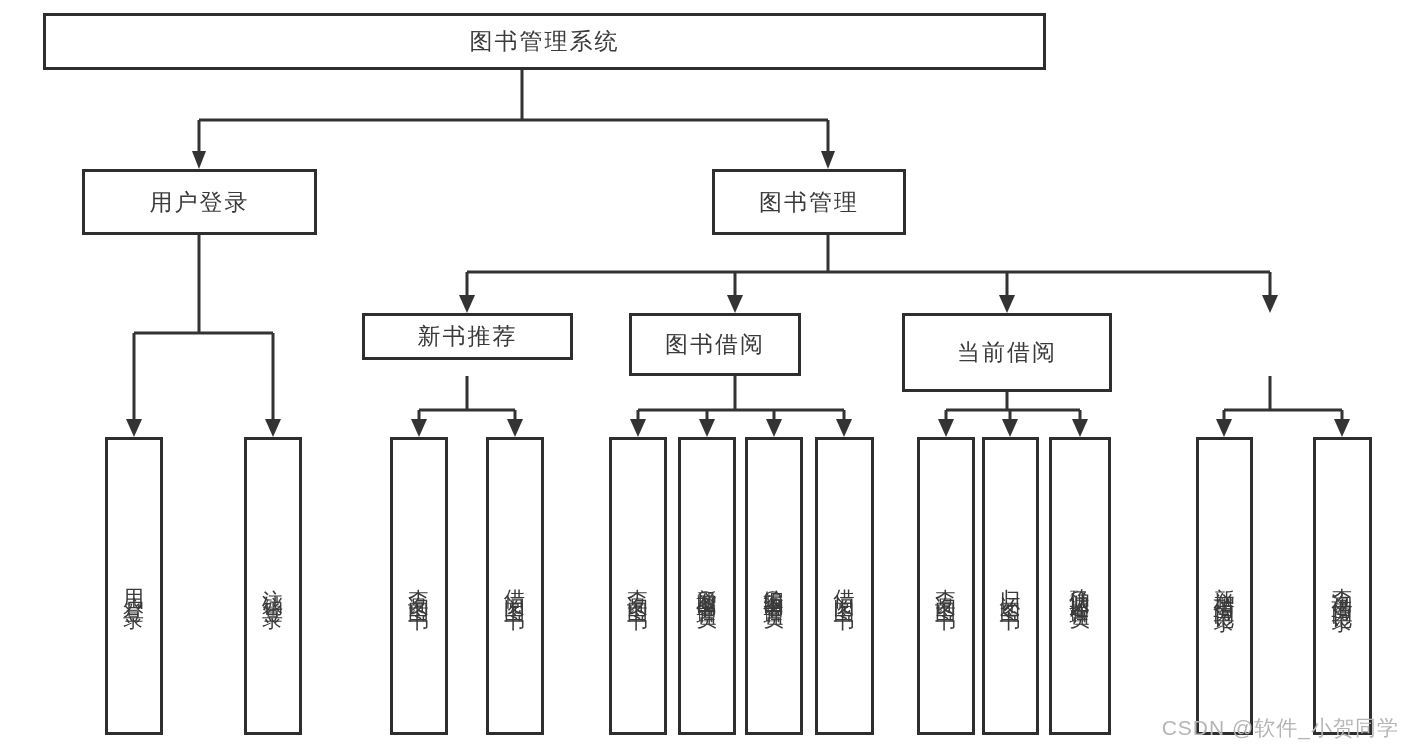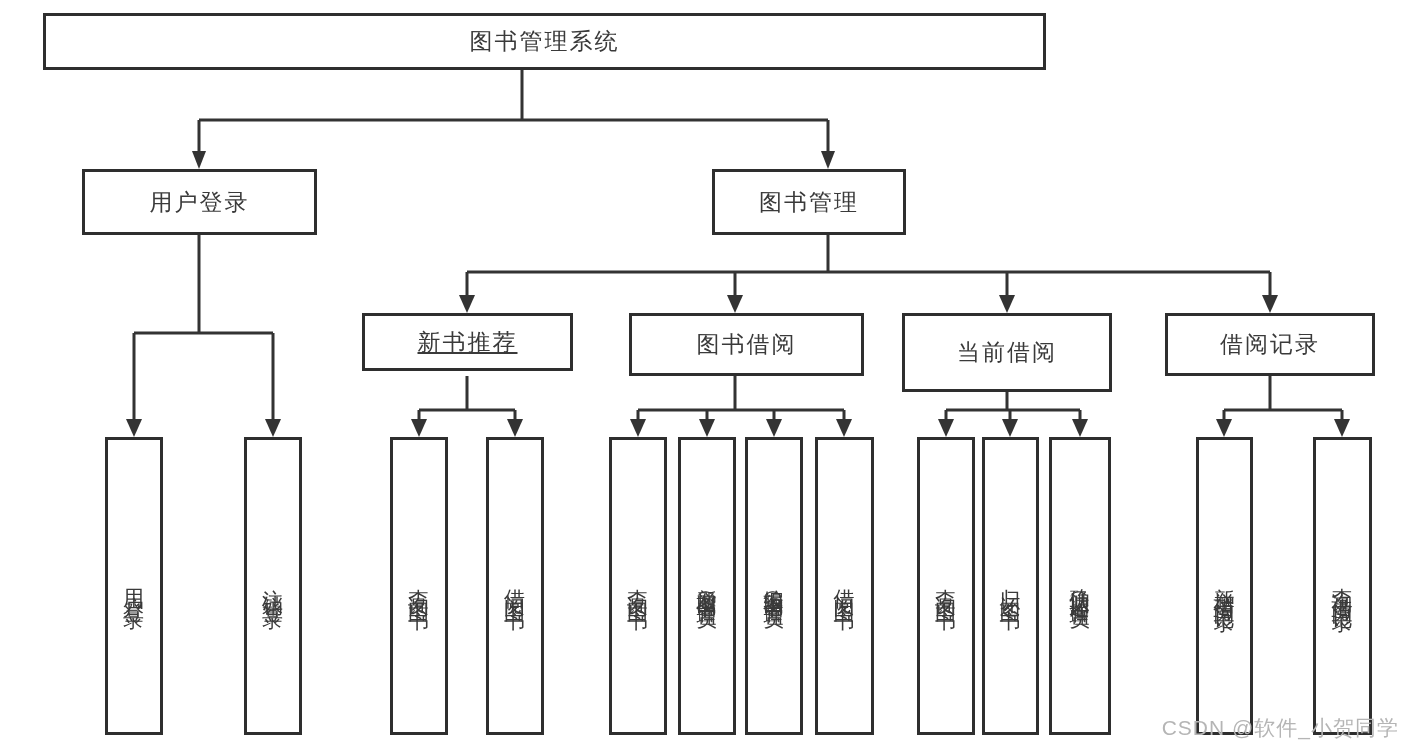--- a/index.html
+++ b/index.html
@@ -112,31 +112,28 @@
     <span>图书管理系统</span>
   </div>
 
   <div class="box" style="left:82px; top:169px; width:235px; height:66px;">
     <span>用户登录</span>
   </div>
   <div class="box" style="left:712px; top:169px; width:194px; height:66px;">
     <span>图书管理</span>
   </div>
 
-  <div class="box" style="left:362px; top:313px; width:211px; height:58px;text-decoration:underline;">
+  <div class="box" style="left:362px; top:313px; width:211px; height:47px;">
     <span>新书推荐</span>
   </div>
-  <div class="box" style="left:629px; top:313px; width:235px; height:63px;">
+  <div class="box" style="left:629px; top:313px; width:172px; height:63px;">
     <span>图书借阅</span>
   </div>
   <div class="box" style="left:902px; top:313px; width:210px; height:79px;">
     <span>当前借阅</span>
-  </div>
-  <div class="box" style="left:1165px; top:313px; width:210px; height:63px;">
-    <span>借阅记录</span>
   </div>
 
   <div class="vbox" style="left:105px; top:437px; width:58px; height:298px;">
     <span class="vlabel">用户登录</span>
   </div>
   <div class="vbox" style="left:244px; top:437px; width:58px; height:298px;">
     <span class="vlabel">注销登录</span>
   </div>
 
   <div class="vbox" style="left:390px; top:437px; width:58px; height:298px;">

